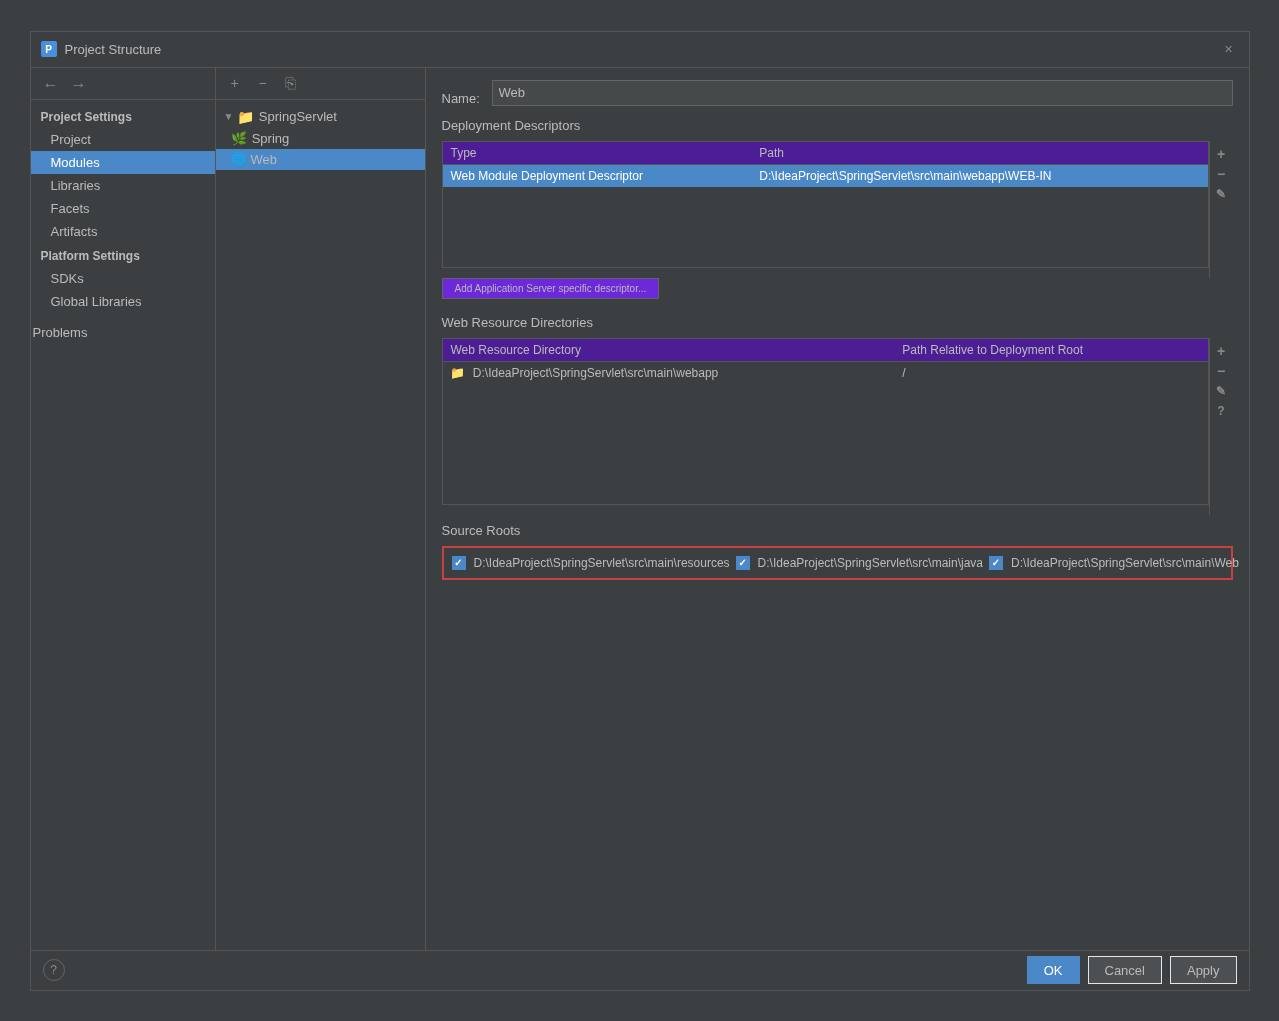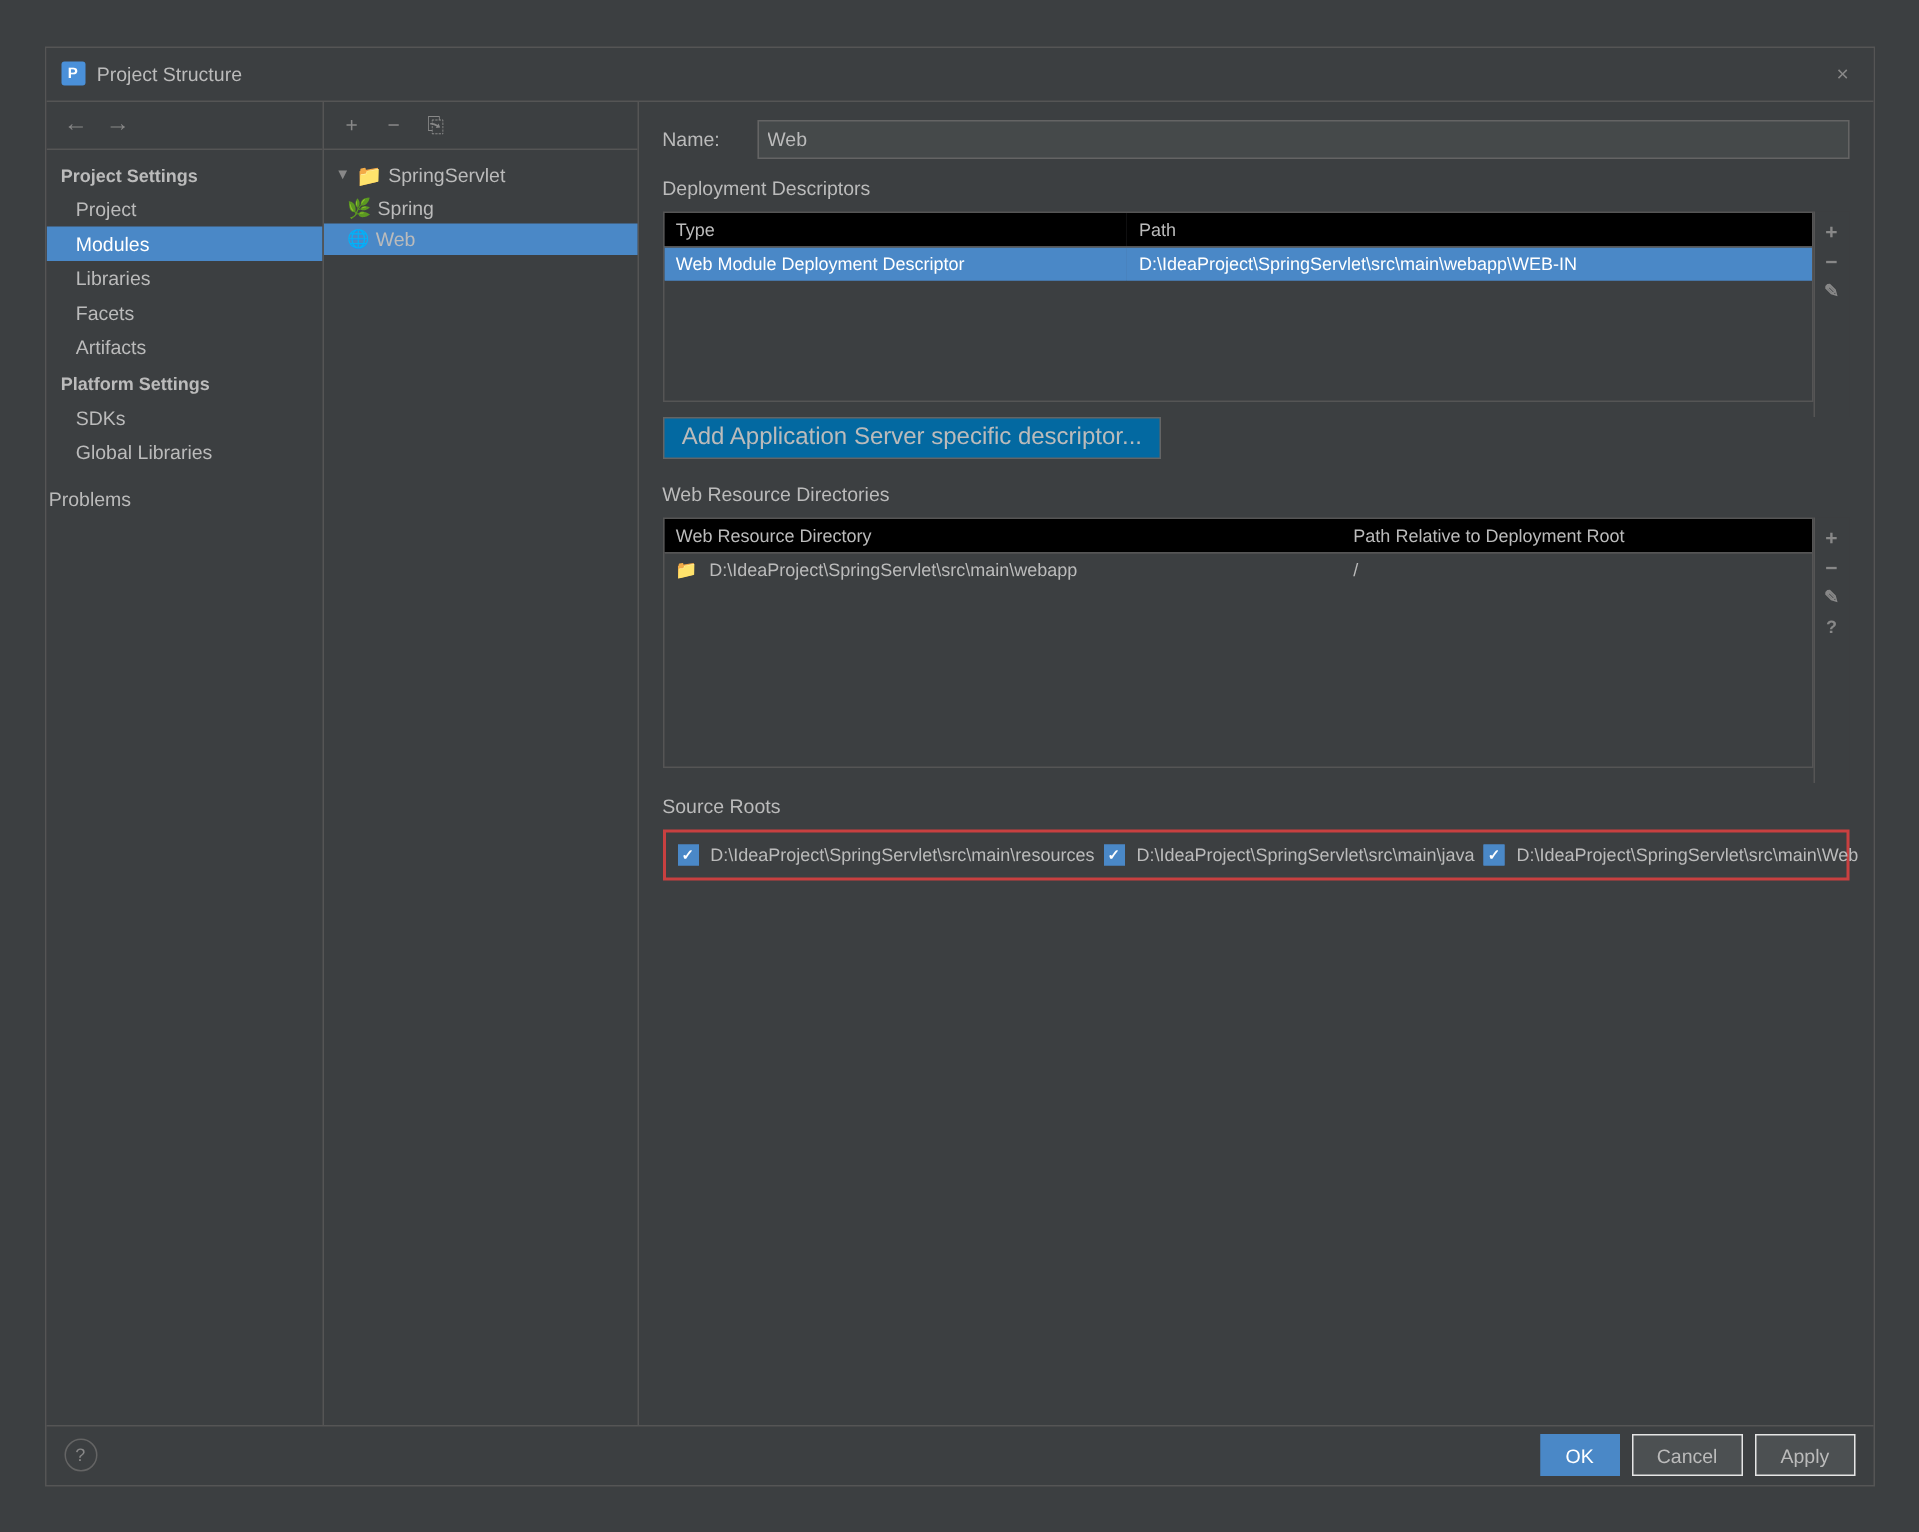--- a/index.html
+++ b/index.html
@@ -167,23 +167,23 @@
       background: #3c3f41;
       overflow: hidden;
     }
     .right-content {
       flex: 1;
       padding: 12px 16px;
       overflow-y: auto;
     }
     .field-row {
       display: flex;
-      align-items: center;
+      align-items: flex-end;
       margin-bottom: 12px;
-      gap: 23px;
+      gap: 10px;
     }
     .field-label {
       color: #bbb;
       font-size: 13px;
       min-width: 40px;
     }
     .field-input {
       flex: 1;
       background: #45494a;
       border: 1px solid #646464;
@@ -228,46 +228,46 @@
       cursor: pointer;
       color: #888;
       font-size: 14px;
       font-weight: bold;
     }
     table {
       width: 100%;
       border-collapse: collapse;
     }
     thead th {
-      background: #000000;
+      background: #4c1d95;
       border-bottom: 1px solid #555;
       padding: 4px 8px;
       text-align: left;
       color: #bbb;
       font-weight: normal;
       font-size: 12px;
     }
     tbody td {
       padding: 4px 8px;
       font-size: 12px;
       color: #bbb;
     }
     tbody tr.selected td {
       background: #4a88c7;
       color: white;
     }
     tbody tr.selected {
       background: #4a88c7;
     }
     .add-btn {
-      background: #0369a1;
+      background: #6d28d9;
       border: 1px solid #646464;
       color: #bbb;
       padding: 4px 12px;
-      font-size: 16px;
+      font-size: 10px;
       cursor: pointer;
       margin-bottom: 16px;
       text-align: right;
     }
     
     .source-roots-section {
       margin-top: 8px;
     }
     .source-roots-box {
       border: 2px solid #c84040;

